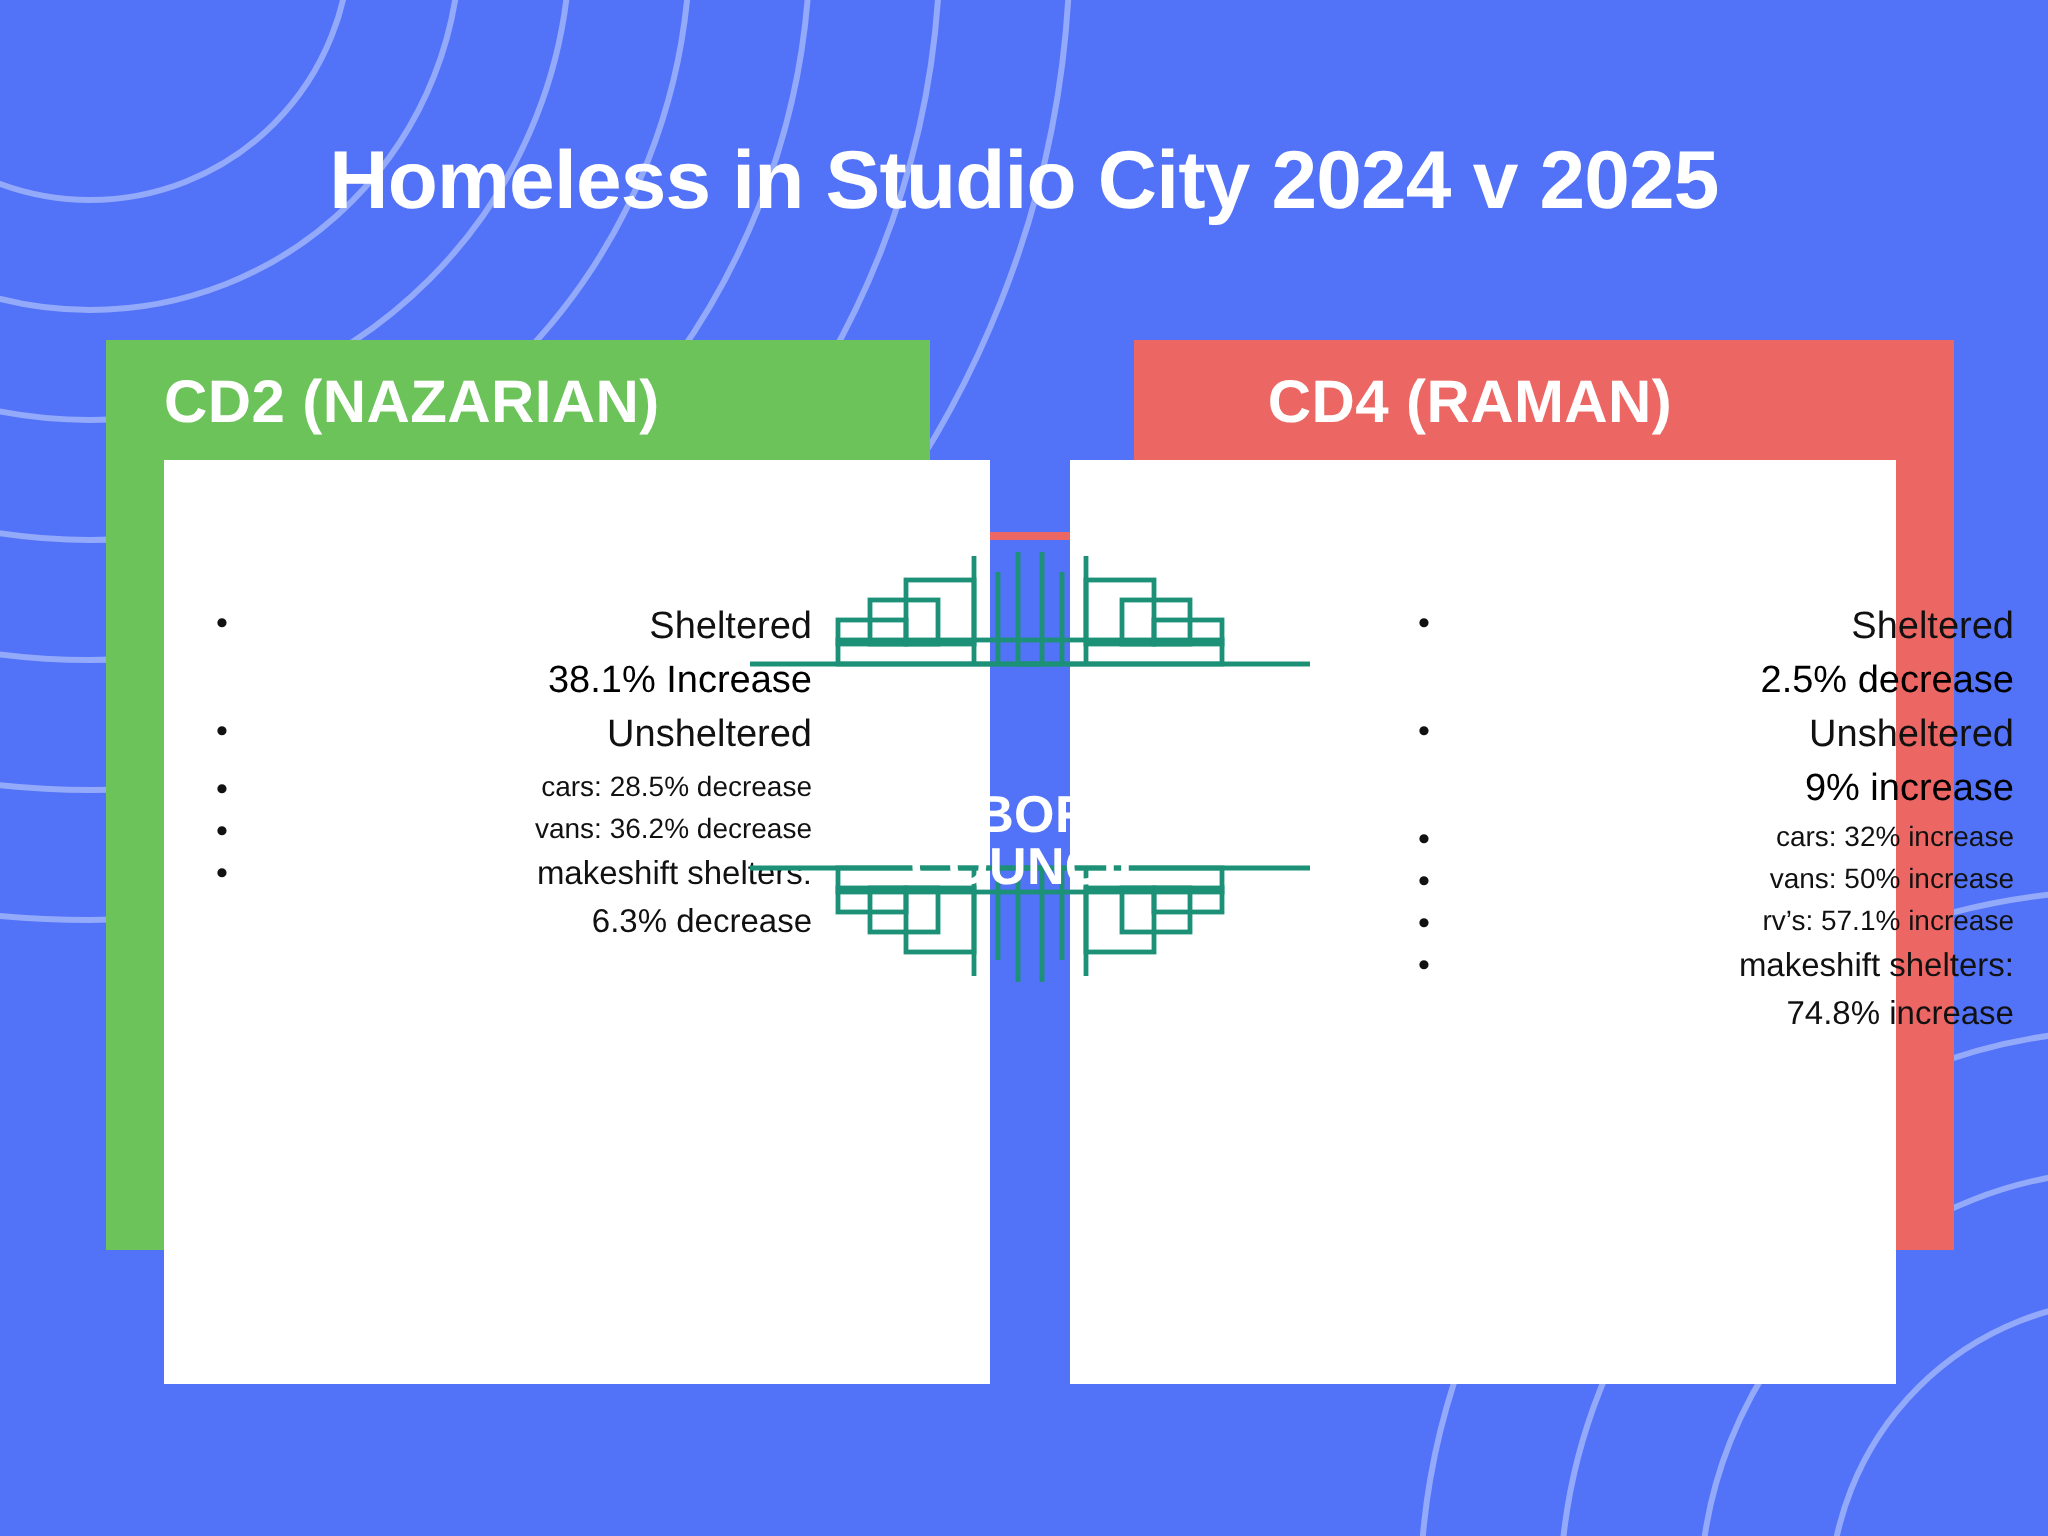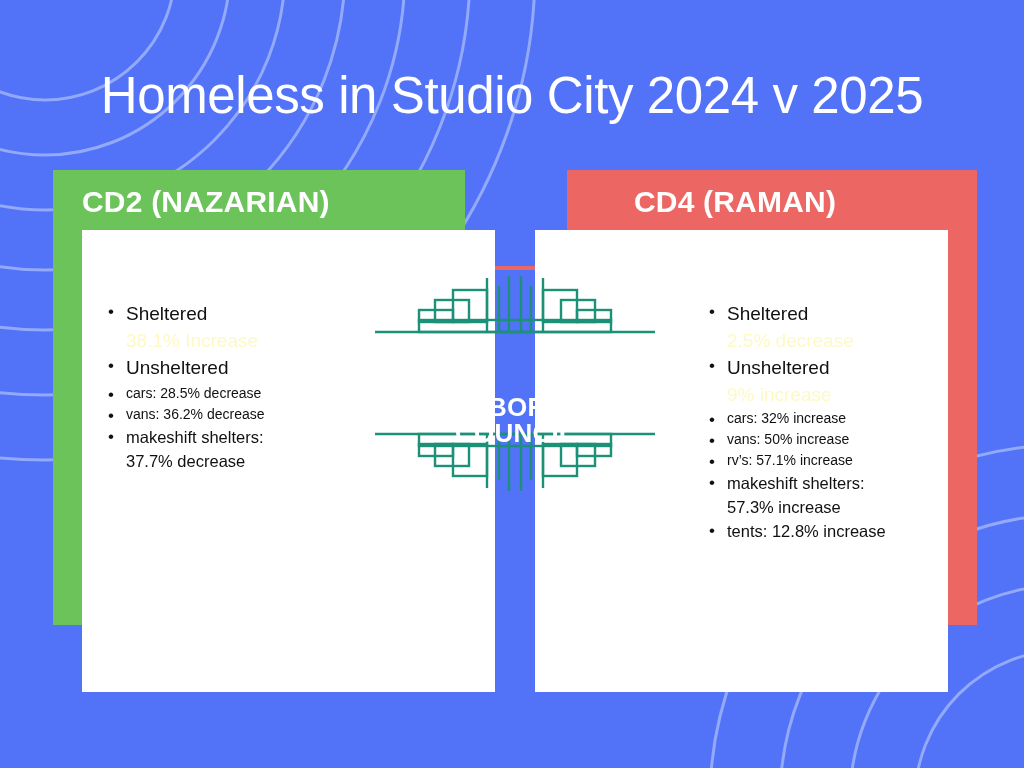--- a/index.html
+++ b/index.html
@@ -25,22 +25,22 @@
   }
 
   
   .title {
     position: absolute;
     top: 68px;
     left: 0;
     width: 1024px;
     text-align: center;
     color: #ffffff;
-    font-size: 51px;
-    font-weight: normal;
+    font-size: 41px;
+    font-weight: bold;
     letter-spacing: -0.4px;
     line-height: 1.1;
     z-index: 6;
   }
 
   
   .panel {
     position: absolute;
     z-index: 2;
   }
@@ -140,35 +140,36 @@
 
   ul.bullets {
     list-style: none;
     margin: 0;
     padding: 0;
   }
   ul.bullets li {
     position: relative;
     padding-left: 20px;
     line-height: 1.48;
+    text-align: right;
   }
   ul.bullets li::before {
     content: "\2022";
     position: absolute;
     left: 2px;
     top: -1px;
     font-size: 17px;
     color: #111111;
   }
 
   .grp-main li { font-size: 19px; line-height: 1.42; margin-bottom: 1px; }
   .grp-main li::before { font-size: 19px; }
   .grp-main .delta {
     display: block;
-    color: #fef9c3;
+    color: #000000;
     font-size: 19px;
     line-height: 1.32;
   }
 
   .grp-sub { margin-top: 22px; }
   .grp-sub li { font-size: 14px; line-height: 1.44; }
   .grp-sub li::before { font-size: 15px; top: 0px; }
 
   .grp-shelters { margin-top: 24px; }
   .grp-shelters li { font-size: 16.5px; line-height: 1.44; }
@@ -252,21 +253,21 @@
   </ul>
 
   <ul class="bullets grp-sub">
     <li>cars: 28.5% decrease</li>
     <li>vans: 36.2% decrease</li>
   </ul>
 
   <ul class="bullets grp-shelters">
     <li>
       <span>makeshift shelters:</span>
-      <span class="cont">37.7% decrease</span>
+      <span class="cont">6.3% decrease</span>
     </li>
   </ul>
 </div>
 
 <div class="stats stats-right">
   <ul class="bullets grp-main">
     <li>
       <span>Sheltered</span>
       <span class="delta">2.5% decrease</span>
     </li>
@@ -278,23 +279,22 @@
 
   <ul class="bullets grp-sub">
     <li>cars: 32% increase</li>
     <li>vans: 50% increase</li>
     <li>rv’s: 57.1% increase</li>
   </ul>
 
   <ul class="bullets grp-shelters">
     <li>
       <span>makeshift shelters:</span>
-      <span class="cont">57.3% increase</span>
-    </li>
-    <li>tents: 12.8% increase</li>
+      <span class="cont">74.8% increase</span>
+    </li>
   </ul>
 </div>
 
 <div class="logo">
   <svg width="296" height="215" viewBox="0 0 296 215">
     <g fill="none" stroke="#1C9177" stroke-width="2.4">
 
       <line x1="8" y1="56" x2="288" y2="56"></line>
       <rect x="52" y="44" width="192" height="12"></rect>
       <rect x="52" y="34" width="34" height="12"></rect>

